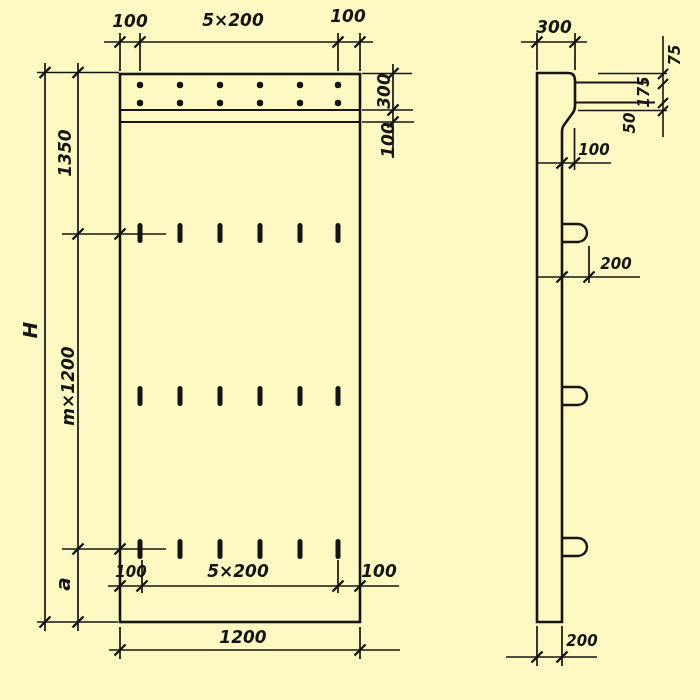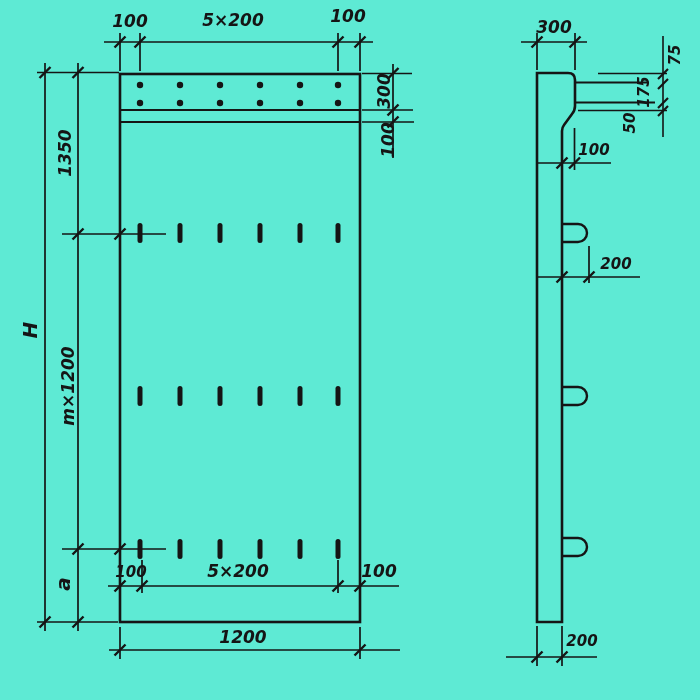--- a/index.html
+++ b/index.html
@@ -1,17 +1,17 @@
 <!DOCTYPE html>
 <html><head>
 <meta charset="utf-8">
 <style>
   html,body{margin:0;padding:0;background:#e8e8e8;}
   .sheet{
-    width:700px;height:700px;background:#5eead4;position:relative;
+    width:700px;height:700px;background:#fef9c3;position:relative;
     font-family:"DejaVu Sans", sans-serif;overflow:hidden;
   }
   svg{display:block;}
   text{
     fill:#151515;
     font-family:"DejaVu Sans", sans-serif;
     font-style:italic;
     font-weight:bold;
   }
   .dim-label{font-size:17px;}

